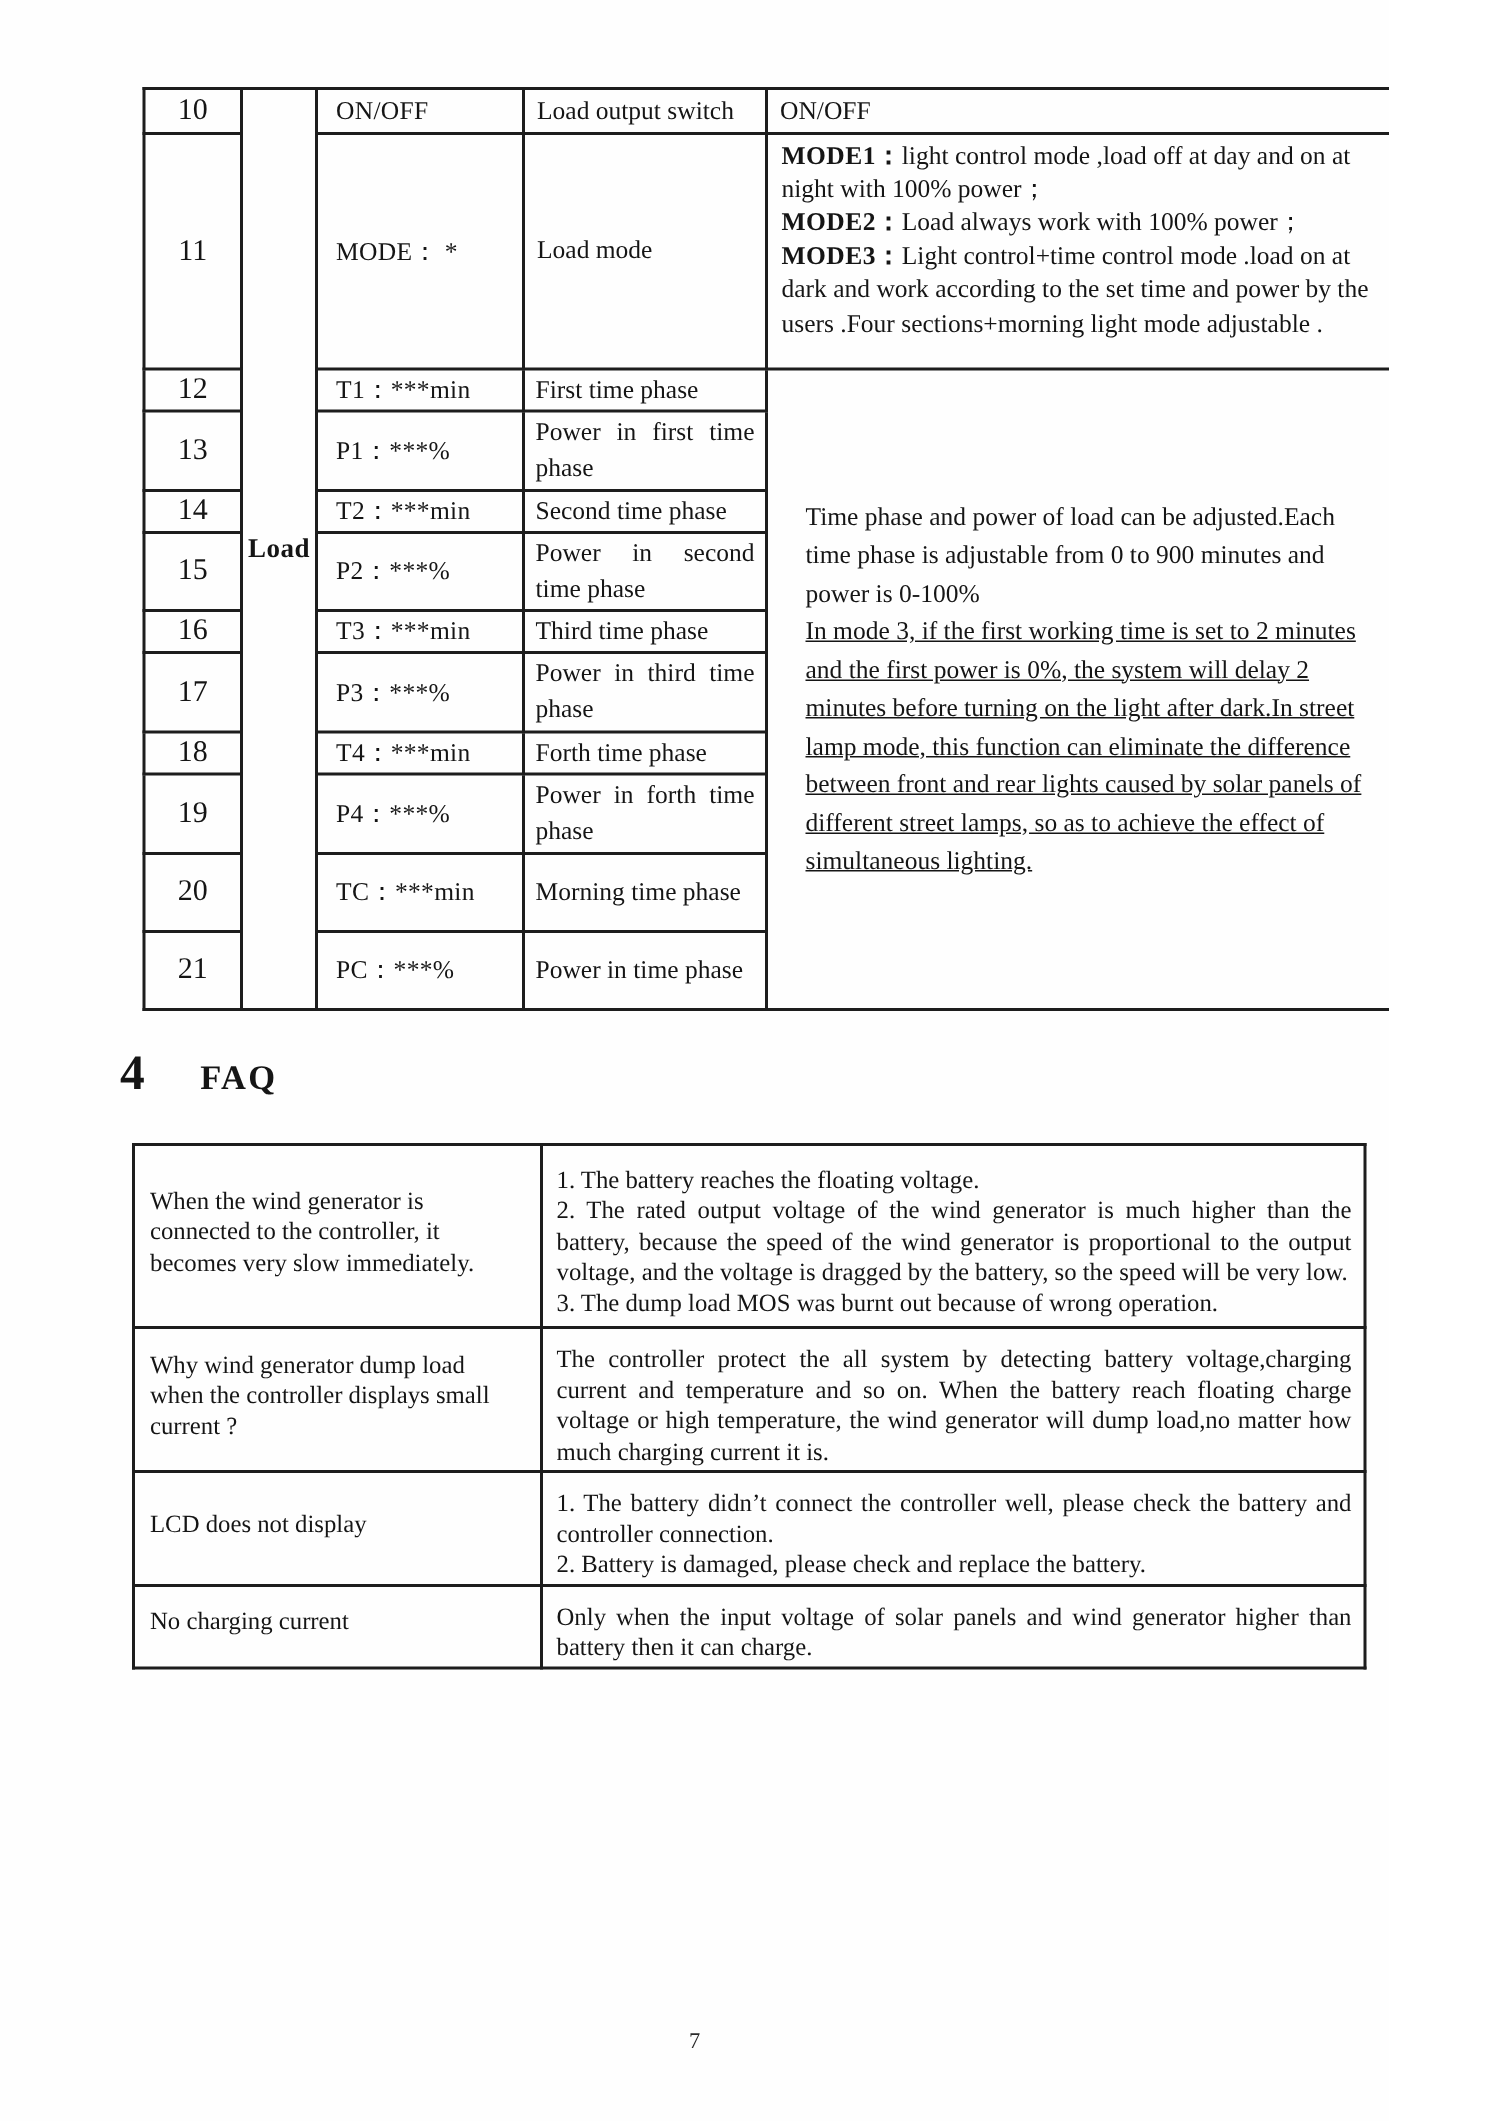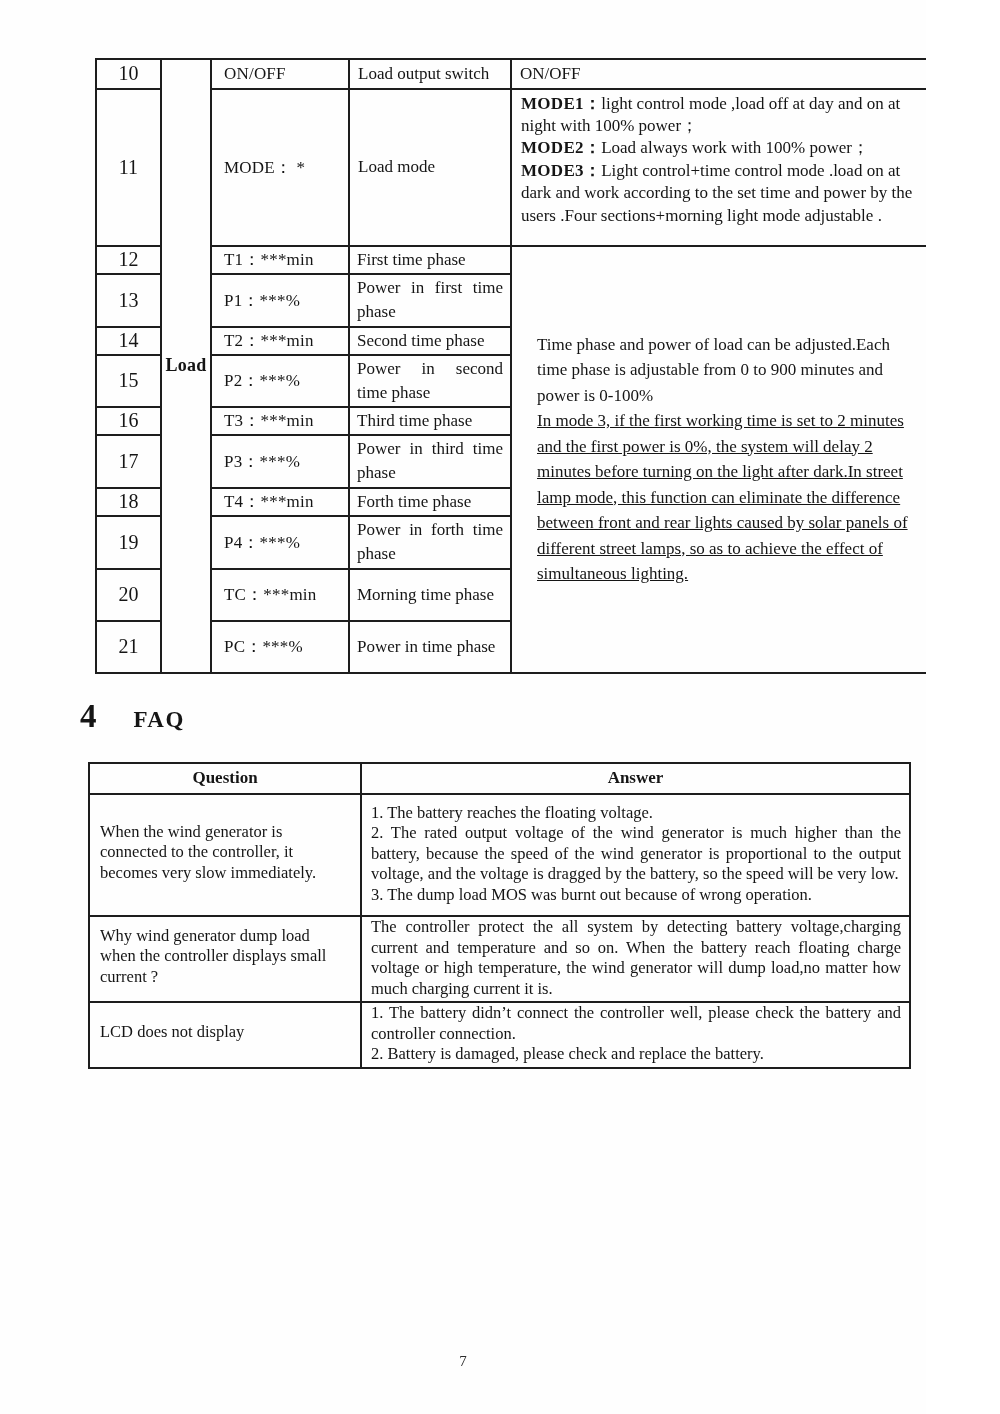--- a/index.html
+++ b/index.html
@@ -40,21 +40,21 @@
   
   .t2 { position:absolute; left:88px; top:762px; width:821px; }
   .t2 td, .t2 th { border:2px solid #1d1d1d; font-size:16.5px; line-height:20.5px; vertical-align:middle; overflow:hidden; }
   .t2 th { font-size:17px; text-align:center; }
   .t2 .hdr { height:31px; }
   .t2 .fr1 { height:122px; }
   .t2 .fr2 { height:84px; }
   .t2 .fr3 { height:58px; }
   .t2 .fr4 { height:44px; }
   .t2 .q { padding:3px 12px 8px 10px; }
-  .t2 .a { padding:0 8px 2px 9px; }
+  .t2 .a { padding:10px 8px 2px 9px; }
   .t2 .a .p { text-align:justify; }
 
   
   .pageno { position:absolute; left:0; right:0; top:1353px; text-align:center; font-size:15px; color:#2a2a2a; }
 </style>
 </head>
 <body>
 
 <div class="page">
 
@@ -145,24 +145,20 @@
     <span class="h-num">4</span>
     <span class="h-title">FAQ</span>
   </div>
 
   <table class="t2">
     <colgroup>
       <col style="width:272px">
         <col style="width:549px">
     </colgroup>
     <tbody>
-        <tr class="hdr">
-      <th>Question</th>
-      <th>Answer</th>
-    </tr>
     <tr class="fr1">
       <td class="q">When the wind generator is connected to the controller, it becomes very slow immediately.</td>
       <td class="a">
         <div class="p">1. The battery reaches the floating voltage.</div>
         <div class="p">2. The rated output voltage of the wind generator is much higher than the battery, because the speed of the wind generator is proportional to the output voltage, and the voltage is dragged by the battery, so the speed will be very low.</div>
         <div class="p">3. The dump load MOS was burnt out because of wrong operation.</div>
       </td>
     </tr>
     <tr class="fr2">
       <td class="q">Why wind generator dump load when the controller displays small current ?</td>
@@ -170,18 +166,24 @@
         <div class="p">The controller protect the all system by detecting battery voltage,charging current and temperature and so on.  When the battery reach floating charge voltage or high temperature, the wind generator will dump load,no matter how much charging current it is.</div>
       </td>
     </tr>
     <tr class="fr3">
       <td class="q">LCD does not display</td>
       <td class="a">
         <div class="p">1. The battery didn’t connect the controller well, please check the battery and controller connection.</div>
         <div class="p">2. Battery is damaged, please check and replace the battery.</div>
       </td>
     </tr>
+    <tr class="fr4">
+      <td class="q">No charging current</td>
+      <td class="a">
+        <div class="p">Only when the input voltage of solar panels and wind generator higher than battery then it can charge.</div>
+      </td>
+    </tr>
   </tbody>
     </table>
 
   <div class="pageno">7</div>
 
 </div>
 
 </body></html>

